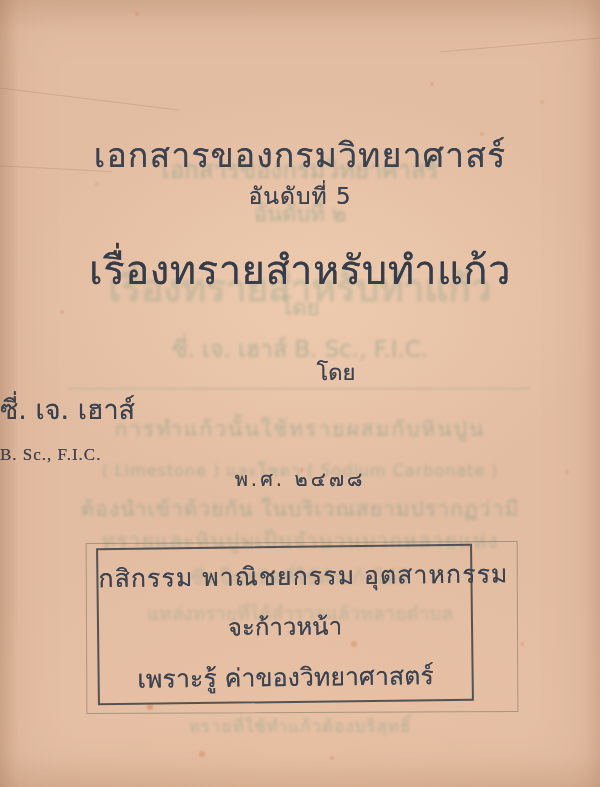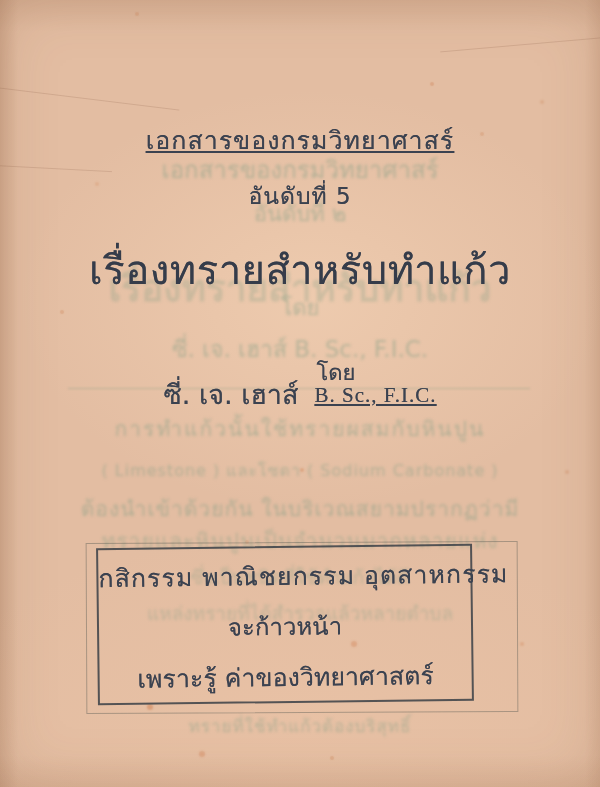--- a/index.html
+++ b/index.html
@@ -66,31 +66,31 @@
   .ghost-rule{
     position:absolute;left:68px;top:388px;width:462px;height:1px;
     background:rgba(122,156,130,0.40);filter:blur(0.8px);pointer-events:none;
   }
   
   .ink{
     position:absolute;left:0;width:100%;text-align:center;
     color:#3b4250;white-space:nowrap;
     text-shadow:0 0 0.6px rgba(59,66,80,0.75);
   }
-  .header-line{top:120px;font-size:25px;letter-spacing:1px;text-decoration:underline;}
+  .header-line{top:128px;font-size:34px;letter-spacing:1px;}
   .series-line{top:178px;font-size:23px;letter-spacing:1px;}
   .title-line{top:238px;font-size:40px;font-weight:normal;letter-spacing:0.5px;color:#353c4a;}
   .byline{top:355px;font-size:22px;padding-left:36px;}
   .author-row{
-    top:373px;display:flex;justify-content:center;align-items:baseline;gap:16px;
+    top:388px;display:flex;justify-content:center;align-items:baseline;gap:16px;flex-direction:column;
   }
   .author-thai{font-size:27px;}
   .author-cred{
     font-family:"Liberation Serif","DejaVu Serif",serif;
-    font-size:21px;letter-spacing:1px;position:relative;top:-2px;text-decoration:underline;
+    font-size:17px;letter-spacing:1px;position:relative;top:-2px;
   }
   .year-line{top:463px;font-size:20px;letter-spacing:3px;}
   
   .slogan-box{
     position:absolute;left:97px;top:546px;width:376px;height:157px;
     border:2px solid rgba(58,64,70,0.85);
     transform:rotate(-0.7deg);
     display:flex;flex-direction:column;justify-content:center;gap:11px;
     box-sizing:border-box;padding-top:4px;
   }
@@ -135,20 +135,21 @@
   <div class="ink header-line">เอกสารของกรมวิทยาศาสร์</div>
   <div class="ink series-line">อันดับที่ 5</div>
   <div class="ink title-line">เรื่องทรายสำหรับทำแก้ว</div>
   <div class="ink byline">โดย</div>
 
   <div class="ink author-row">
     <span class="author-thai">ซี่. เจ. เฮาส์</span>
     <span class="author-cred">B. Sc., F.I.C.</span>
   </div>
 
+  <div class="ink year-line">พ.ศ. ๒๔๗๘</div>
 
   <div class="slogan-box-echo"></div>
   <div class="slogan-box">
     <div class="ink-line slogan-l1">กสิกรรม พาณิชยกรรม อุตสาหกรรม</div>
     <div class="ink-line slogan-l2">จะก้าวหน้า</div>
     <div class="ink-line slogan-l3">เพราะรู้ ค่าของวิทยาศาสตร์</div>
   </div>
 
 </div>
 

